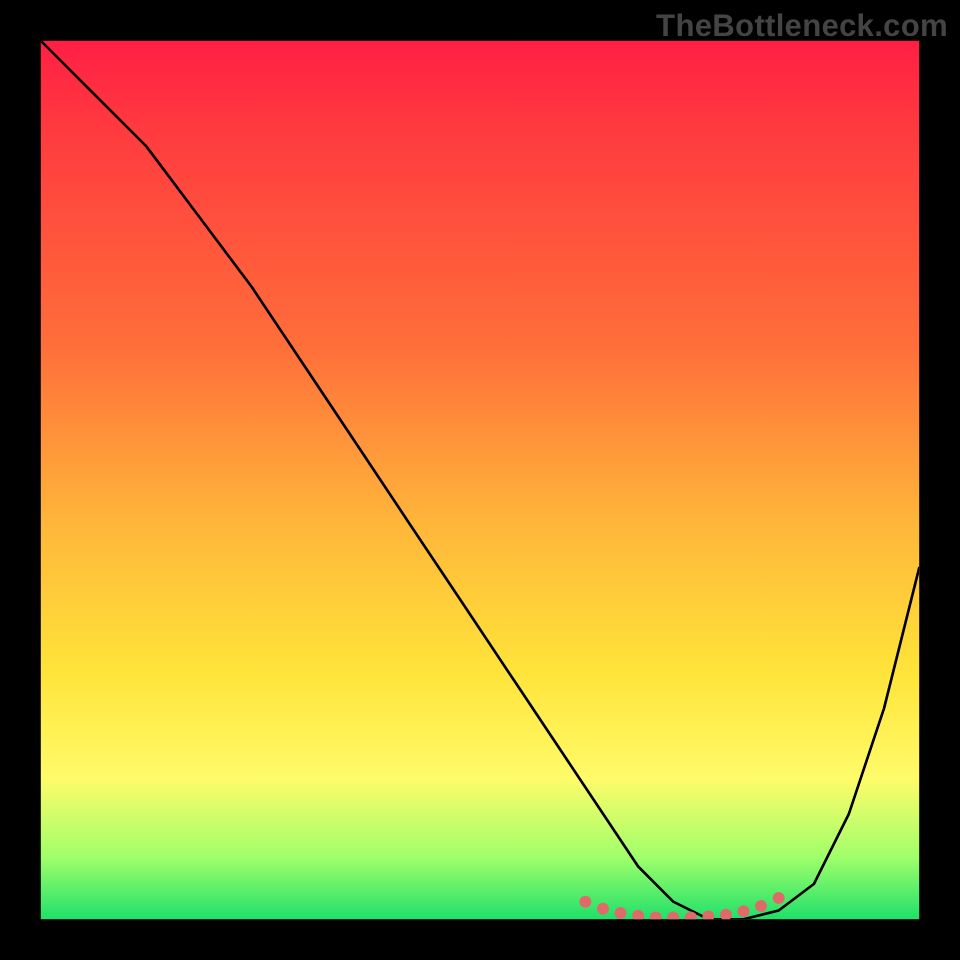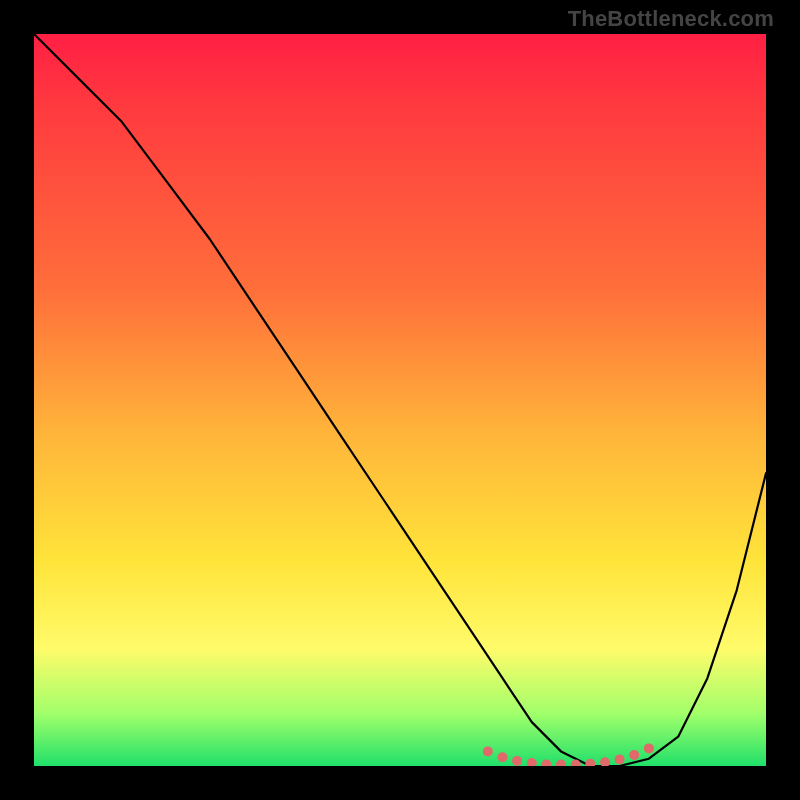--- a/index.html
+++ b/index.html
@@ -13,23 +13,23 @@
   }
   .frame {
     position: relative;
     width: 800px;
     height: 800px;
     background: #000;
   }
   .watermark {
     position: absolute;
     top: 6px;
-    right: 26px;
+    right: 10px;
     color: #444;
-    font-size: 22px;
+    font-size: 26px;
     font-weight: 600;
     letter-spacing: 0.2px;
     user-select: none;
   }
   .plot-area {
     position: absolute;
     left: 34px;
     top: 34px;
     width: 732px;
     height: 732px;

